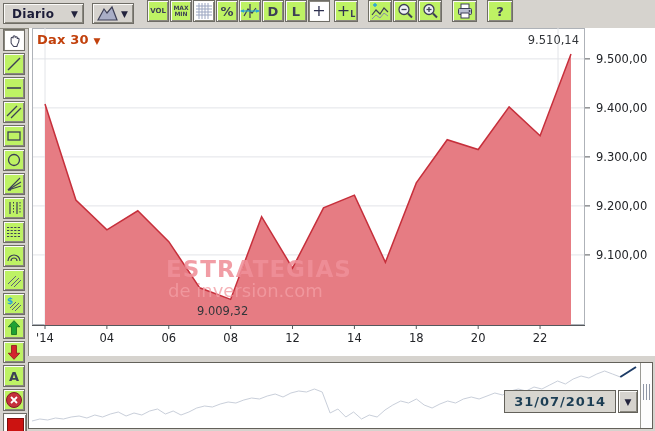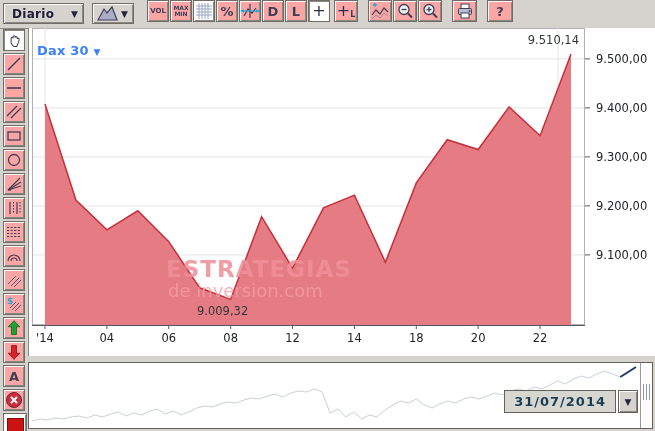--- a/index.html
+++ b/index.html
@@ -4,21 +4,21 @@
 <style>
   html,body{margin:0;padding:0;}
   body{
     width:655px;height:431px;overflow:hidden;position:relative;
     background:#d6d3ce;
     font-family:"DejaVu Sans","Liberation Sans",sans-serif;
     -webkit-font-smoothing:antialiased;
   }
   
   .btn{
-    position:absolute;width:22px;height:22px;background:#fca5a5;
+    position:absolute;width:22px;height:22px;background:#bef264;
     border:1px solid #6f6d66;
     box-shadow:inset 1px 1px 0 #fbfaf8, inset -1px -1px 0 #8a887f;
     display:flex;align-items:center;justify-content:center;
     box-sizing:border-box;color:#3d3f56;cursor:pointer;
   }
   .btn.active{
     background:#ffffff;
     box-shadow:inset 1px 1px 0 #8a887f, inset -1px -1px 0 #fbfaf8;
   }
   
@@ -39,21 +39,21 @@
   .subL{font-size:8px;font-weight:bold;margin-top:6px;}
   
   #toolbar-left{position:absolute;left:3px;top:29px;display:flex;flex-direction:column;gap:2px;}
   #toolbar-left .btn{position:relative;flex:0 0 auto;}
   .swatchwrap{background:#fff;}
   .swatch-inner{width:15px;height:13px;background:#cc1311;border:1px solid #7c0e0c;}
   .swatch-corner{position:absolute;right:2px;bottom:1px;font-size:6px;color:#222;}
   
   #main-panel{position:absolute;left:28px;top:28px;width:627px;height:328px;background:#fff;border-left:1px solid #8d8b81;box-sizing:border-box;}
   #main-chart{position:absolute;left:3px;top:0;}
-  #symbol-label{position:absolute;left:8px;top:15px;font-size:13px;font-weight:bold;color:#3b82f6;letter-spacing:.2px;z-index:5;cursor:pointer;}
+  #symbol-label{position:absolute;left:8px;top:4px;font-size:13px;font-weight:bold;color:#c2410c;letter-spacing:.2px;z-index:5;cursor:pointer;}
   #symbol-label .arrow{font-size:9px;}
   .datalabel{position:absolute;font-size:11.5px;color:#33363a;z-index:6;}
   #high-label{left:470px;top:5px;width:80px;text-align:right;}
   #low-label{left:168px;top:276px;width:72px;text-align:left;}
   
   #watermark{position:absolute;left:128px;top:224px;display:flex;align-items:flex-start;z-index:4;pointer-events:none;color:rgba(239,144,152,.88);}
   #wm-logo{width:48px;height:44px;border:4px solid rgba(239,144,152,.88);font-family:"DejaVu Serif","Liberation Serif",serif;font-weight:bold;font-size:34px;line-height:42px;text-align:center;}
   #wm-text{margin-left:9px;padding-top:5px;}
   #wm-line1{font-size:23px;font-weight:bold;letter-spacing:1px;line-height:24px;}
   #wm-line2{font-size:18px;line-height:20px;margin-left:2px;color:rgba(242,158,164,.8);}

